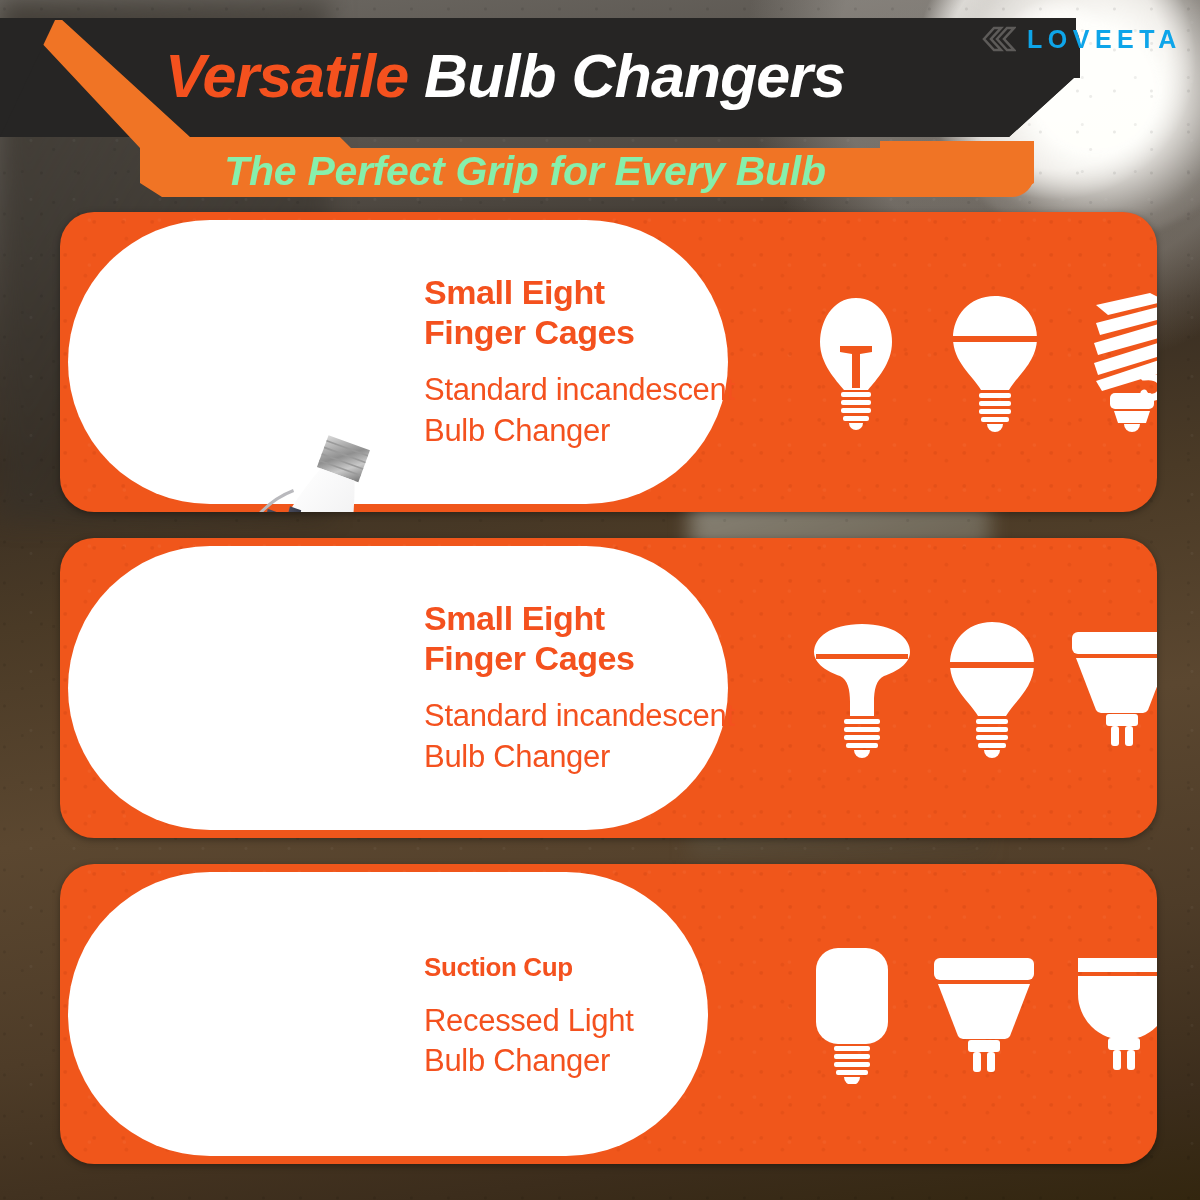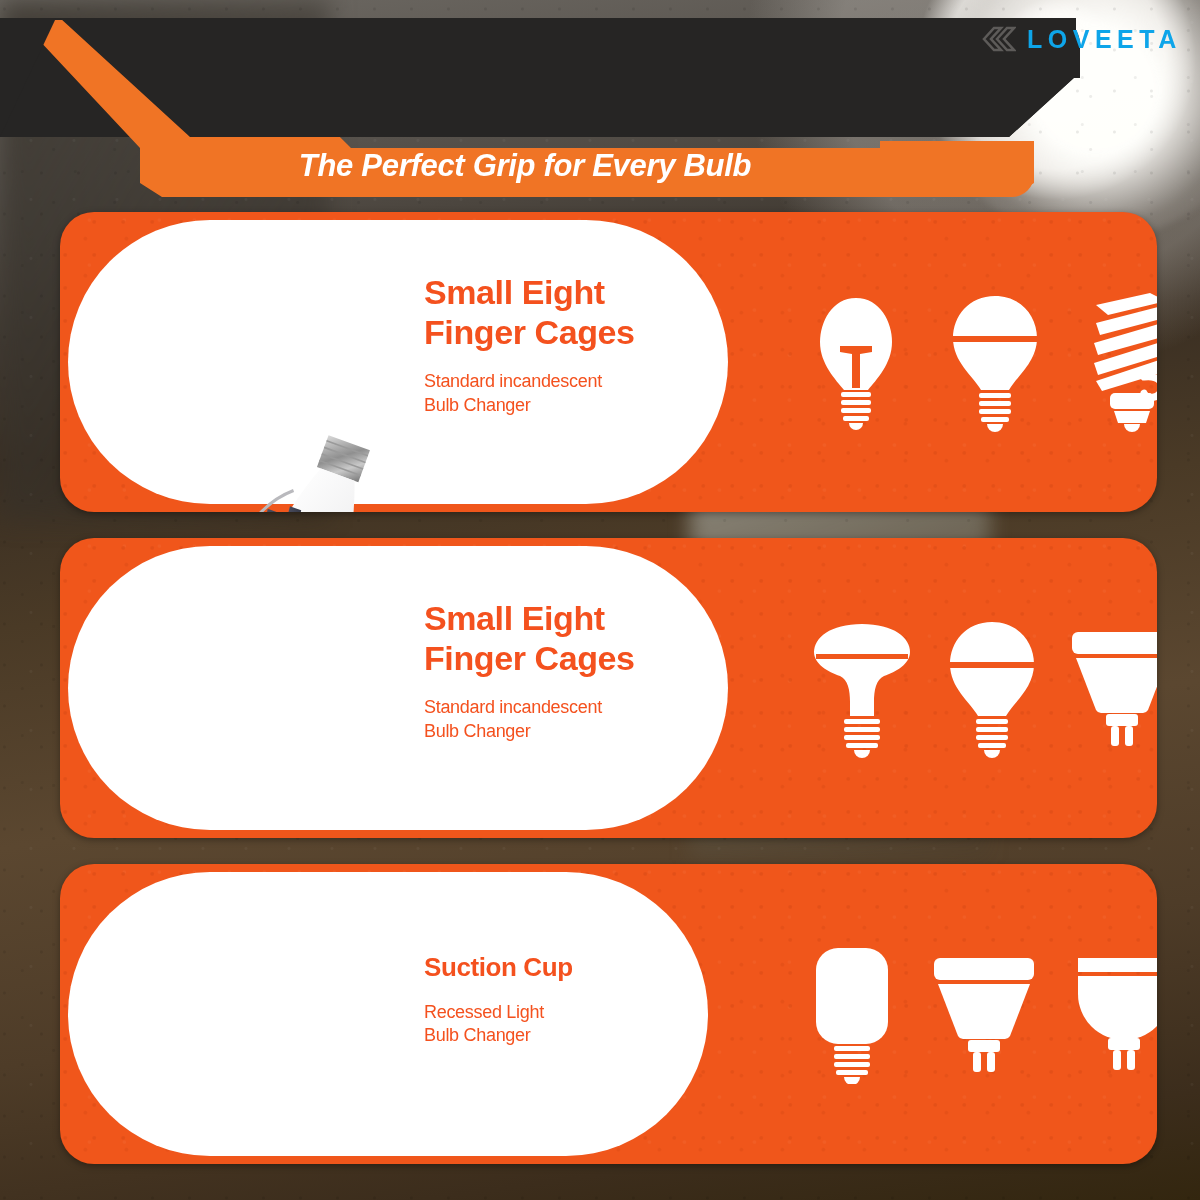--- a/index.html
+++ b/index.html
@@ -75,21 +75,21 @@
   .title{
     position:absolute;left:0;top:28px;width:1010px;
     text-align:center;
     font-size:61px;line-height:1;font-weight:bold;font-style:italic;
     letter-spacing:-1px;white-space:nowrap;
   }
   .title .t-accent{color:#F4511E;}
   .title .t-main{color:#ffffff;}
   .subtitle{
     position:absolute;left:0;top:130px;width:1050px;text-align:center;
-    font-size:31px;font-style:italic;font-weight:bold;color:#ffffff;
+    font-size:41px;font-style:italic;font-weight:bold;color:#86efac;
     letter-spacing:-.3px;white-space:nowrap;
   }
 
   
   .logo{position:absolute;left:982px;top:24px;display:flex;align-items:center;gap:11px;}
   .logo .mark{width:34px;height:30px;}
   .logo .word{font-size:25px;font-weight:bold;letter-spacing:5.5px;color:#0ea5e9;}
 
   
   .card{
@@ -113,21 +113,21 @@
     background:#ffffff;border-radius:142px;
   }
   .white-pill.r3{width:640px;}
 
   .card-text{position:absolute;left:364px;top:60px;width:330px;}
   .card-head{
     font-size:34px;line-height:1.18;font-weight:bold;color:#F4511E;
     letter-spacing:-.4px;
   }
   .card-sub{
-    margin-top:18px;font-size:18px;line-height:1.3;color:#F4511E;letter-spacing:-.3px;
+    margin-top:18px;font-size:31px;line-height:1.3;color:#F4511E;letter-spacing:-.3px;
   }
   .card3 .card-head{font-size:26px;}
   .card3 .card-text{top:88px;}
 
   
   .icons{position:absolute;left:720px;top:0;height:300px;width:420px;
     display:flex;align-items:center;justify-content:space-between;padding:0 26px 0 30px;box-sizing:border-box;}
   .icons svg{display:block;}
 
   
@@ -147,20 +147,24 @@
   </div>
 
   <div class="banner">
     <div class="dark"></div>
     <div class="dark-round"></div>
     <div class="orange"></div>
     <div class="orange-tail"></div>
     <div class="dark-over"></div>
     <div class="dark-slash"></div>
 
+    <div class="title">
+      <span class="t-accent">Versatile</span>
+      <span class="t-main">Bulb Changers</span>
+    </div>
     <div class="subtitle">The Perfect Grip for Every Bulb</div>
   </div>
 
   <div class="logo">
     <span class="mark">
       <svg width="34" height="30" viewBox="0 0 34 30">
         <path d="M2 15 L12 4 L19 4 L9 15 L19 26 L12 26 Z" fill="none" stroke="#5d5b59" stroke-width="2.6"></path>
         <path d="M15 15 L25 4 L32 4 L22 15 L32 26 L25 26 Z" fill="none" stroke="#5d5b59" stroke-width="2.6"></path>
       </svg>
     </span>

